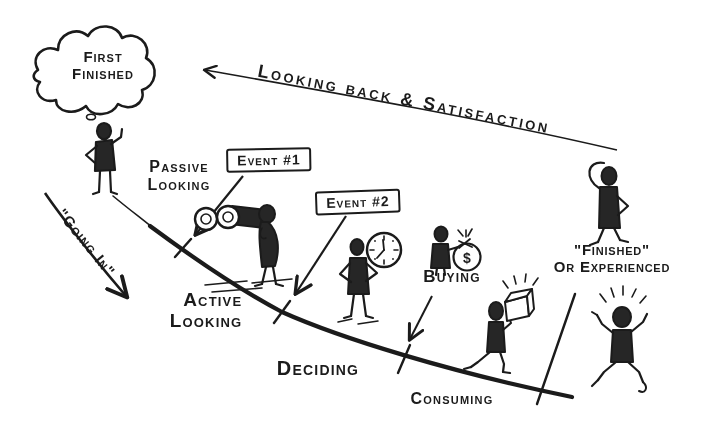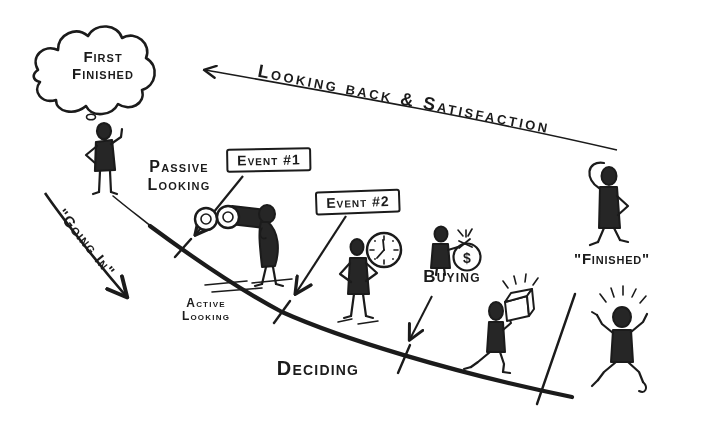--- a/index.html
+++ b/index.html
@@ -5,21 +5,21 @@
   html,body{margin:0;padding:0;background:#fff;}
   .stage{position:relative;width:706px;height:447px;background:#ffffff;overflow:hidden;
          font-family:"Liberation Sans",sans-serif;}
   .stage svg{position:absolute;left:0;top:0;z-index:1;}
   .lbl{position:absolute;z-index:2;font-variant:small-caps;font-weight:600;color:#1b1b1b;
        text-align:center;line-height:1.12;white-space:nowrap;letter-spacing:1.2px;
        font-family:"Liberation Sans",sans-serif;}
   .lbl .ln{display:block;}
   .p-cloud{left:89px;top:66px;font-size:15px;transform:translate(-50%,-50%);letter-spacing:1px;margin-left:14px;}
   .p-passive{left:179px;top:176px;font-size:16px;transform:translate(-50%,-50%);}
-  .p-active{left:206px;top:310px;font-size:12px;transform:translate(-50%,-50%);}
+  .p-active{left:206px;top:310px;font-size:19px;transform:translate(-50%,-50%);text-align:right;}
   .p-deciding{left:318px;top:368px;font-size:20px;transform:translate(-50%,-50%);}
   .p-buying{left:452px;top:277px;font-size:17px;transform:translate(-50%,-50%);}
   .p-consuming{left:452px;top:399px;font-size:16px;transform:translate(-50%,-50%);}
   .p-finished{left:612px;top:259px;font-size:15px;transform:translate(-50%,-50%);letter-spacing:0.8px;}
   .p-satisfaction{left:631px;top:420px;font-size:16px;transform:translate(-50%,-50%);}
   .p-goingin{left:86px;top:243px;font-size:15px;transform:translate(-50%,-50%) rotate(51deg);}
   .p-lookback{left:404px;top:99px;font-size:18px;letter-spacing:2.6px;
               transform:translate(-50%,-50%) rotate(11deg);}
   .event-box{position:absolute;z-index:2;border:2.2px solid #1b1b1b;border-radius:3px;
              background:#fff;padding:2px 9px;font-size:14px;font-variant:small-caps;
@@ -216,17 +216,19 @@
   <div class="lbl p-passive">
     <span class="ln">Passive</span>
     <span class="ln">Looking</span>
   </div>
   <div class="lbl p-active">
     <span class="ln">Active</span>
     <span class="ln">Looking</span>
   </div>
   <div class="lbl p-deciding">Deciding</div>
   <div class="lbl p-buying">Buying</div>
+  <div class="lbl p-consuming">Consuming</div>
   <div class="lbl p-finished">
     <span class="ln">"Finished"</span>
+    <span class="ln">Or Experienced</span>
   </div>
 
 </div>
 
 </body></html>

